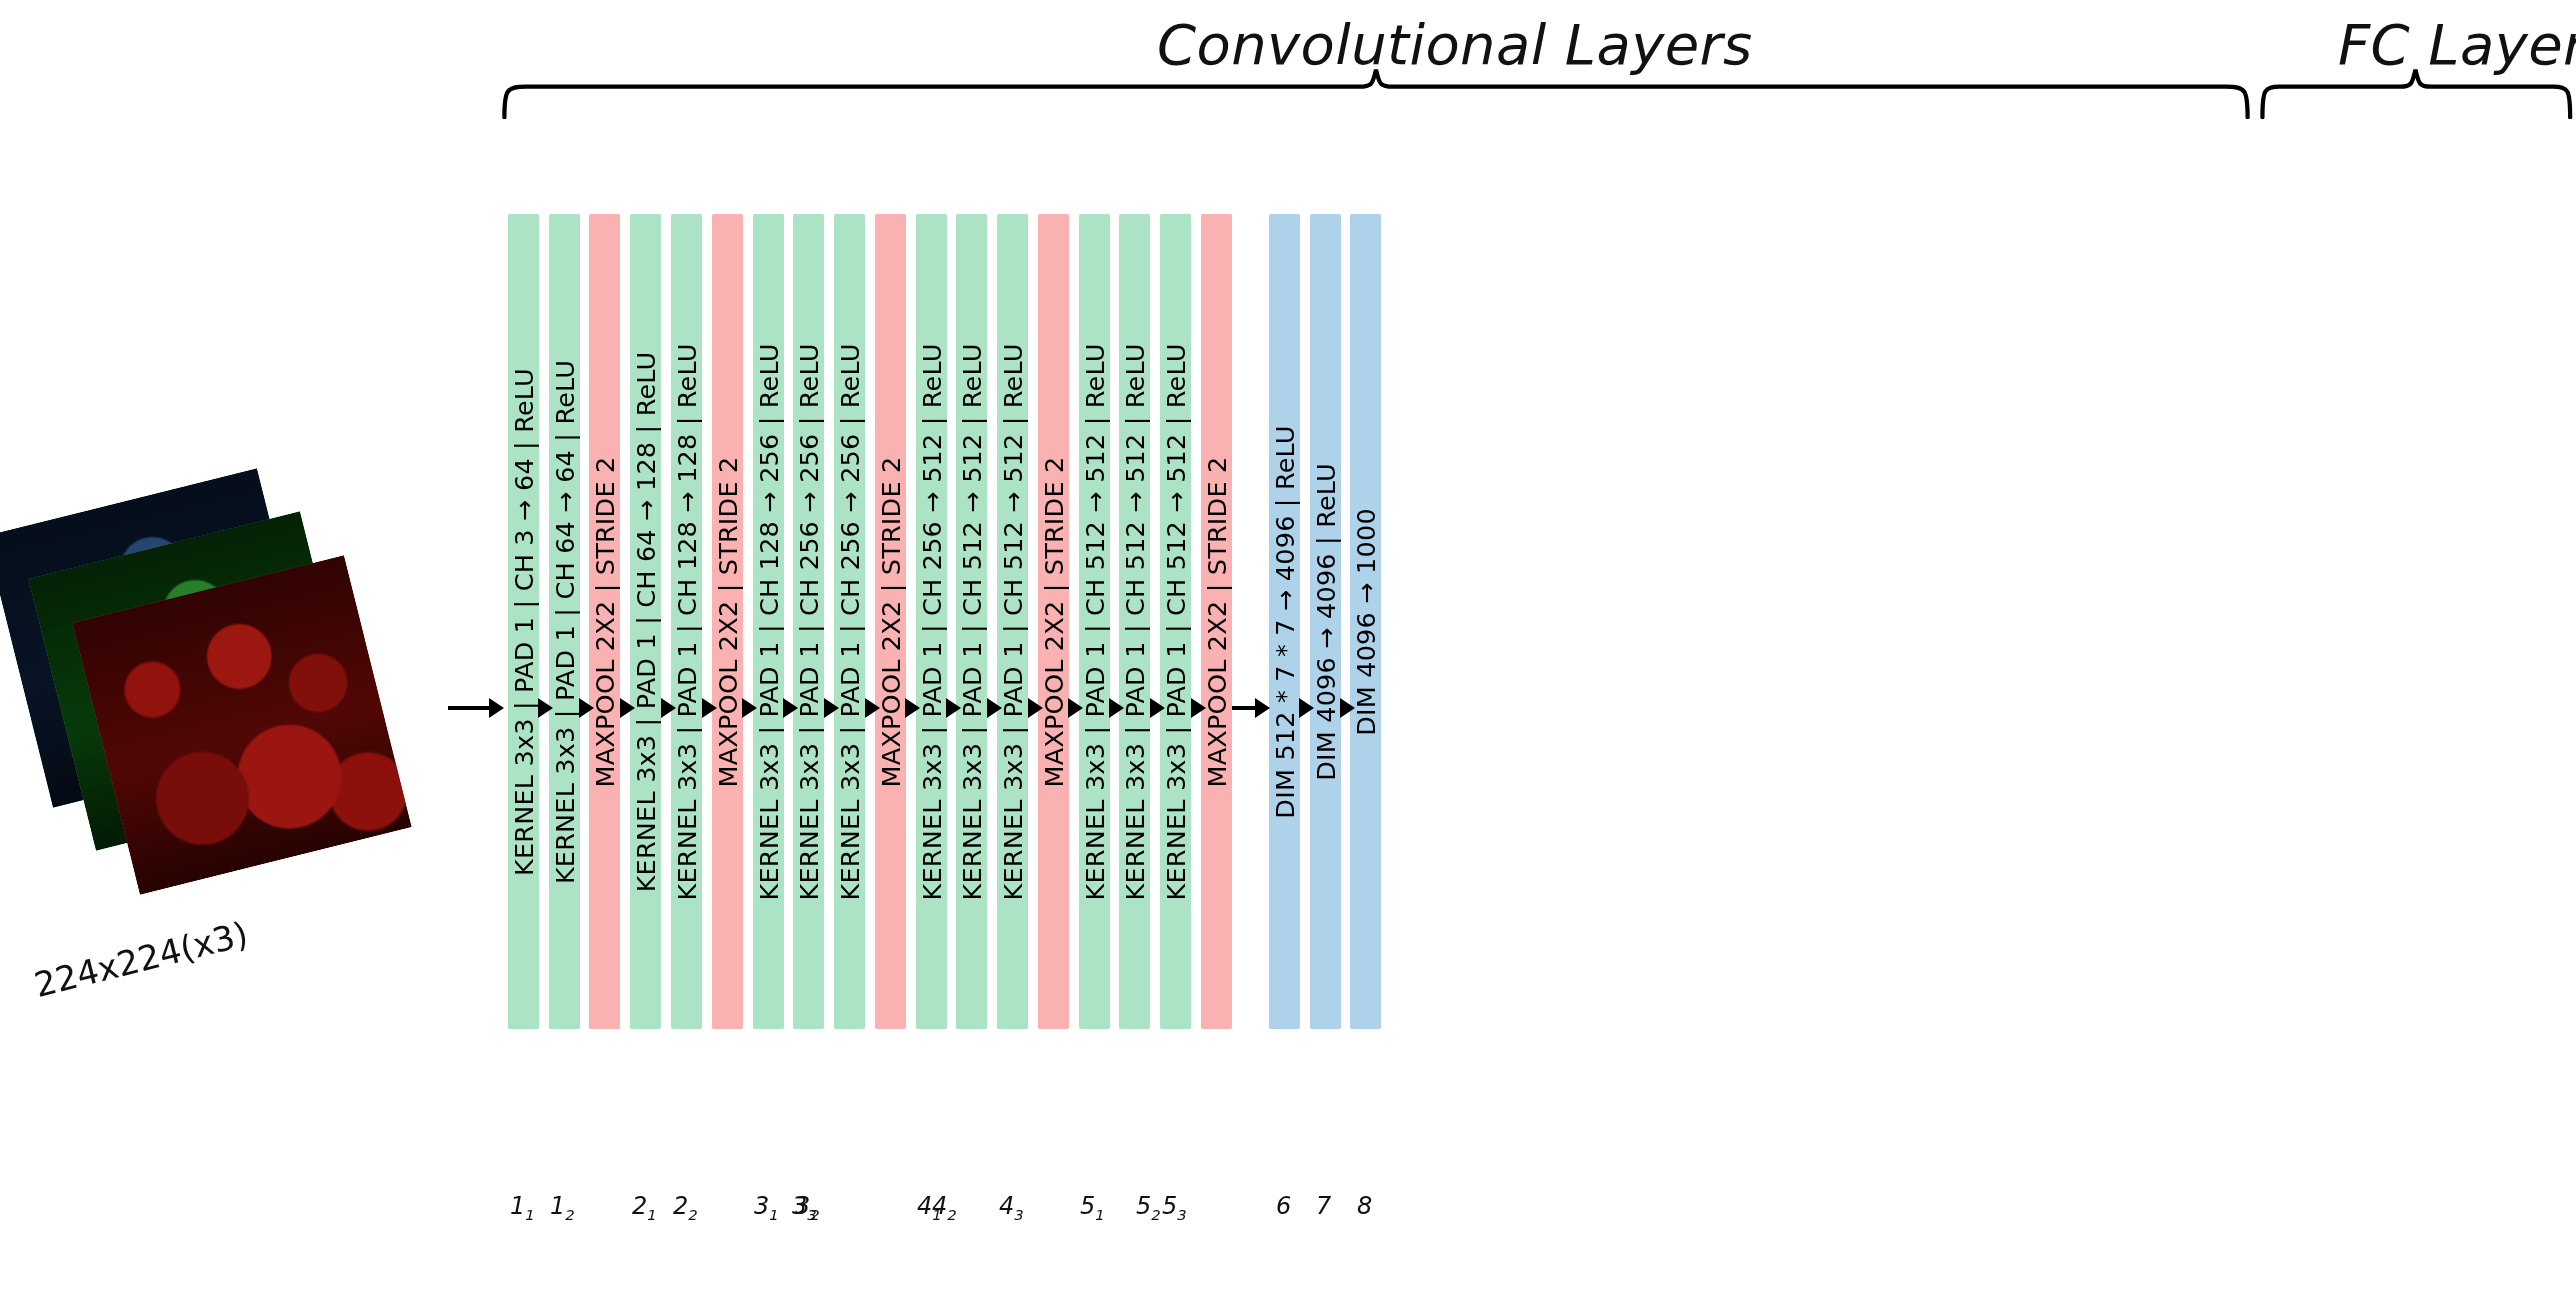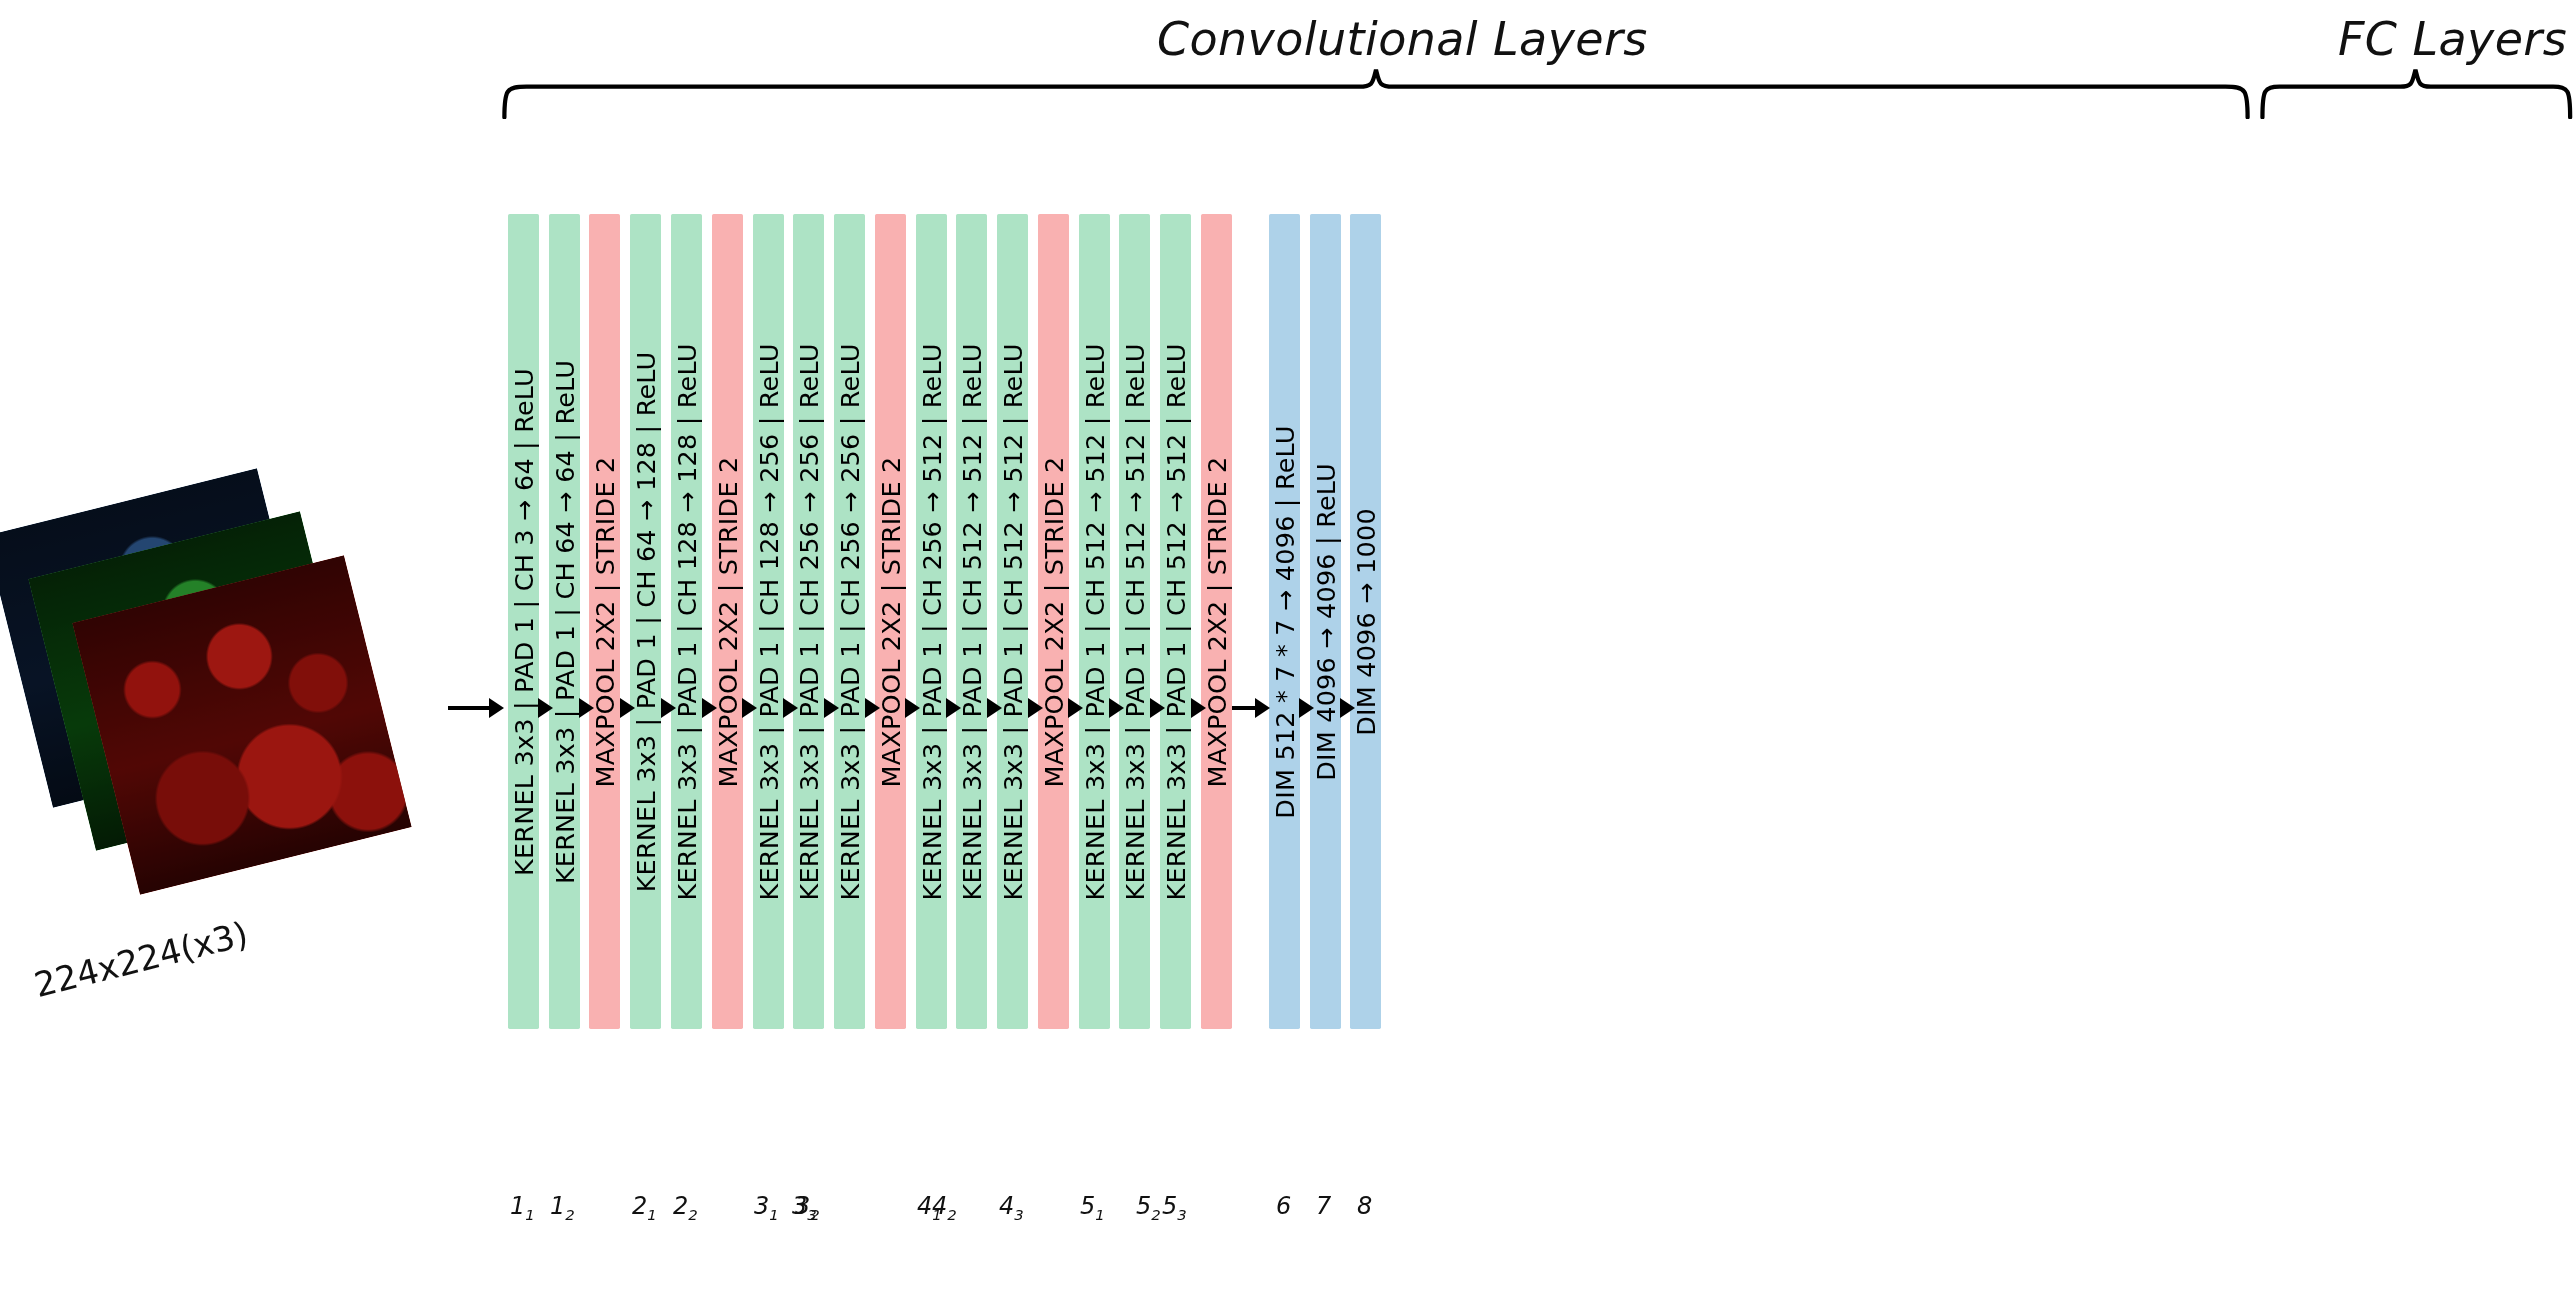--- a/index.html
+++ b/index.html
@@ -8,21 +8,21 @@
     font-family:"DejaVu Sans","Liberation Sans",sans-serif;
     color:#000;
   }
   #stage{position:absolute;left:0;top:0;width:2576px;height:1302px;}
 
   
   .group-title{
     position:absolute;
     font-family:"DejaVu Sans","Liberation Sans",sans-serif;
     font-style:italic;font-weight:400;
-    font-size:46px;letter-spacing:0.4px;
+    font-size:56px;letter-spacing:0.4px;
     white-space:nowrap;color:#111;
   }
   #title-conv{left:1157px;top:12px;}
   #title-fc{left:2338px;top:12px;}
 
   
   .brace{position:absolute;}
 
   
   #input-stack{position:absolute;left:8.5px;top:493px;width:442px;height:442px;}

